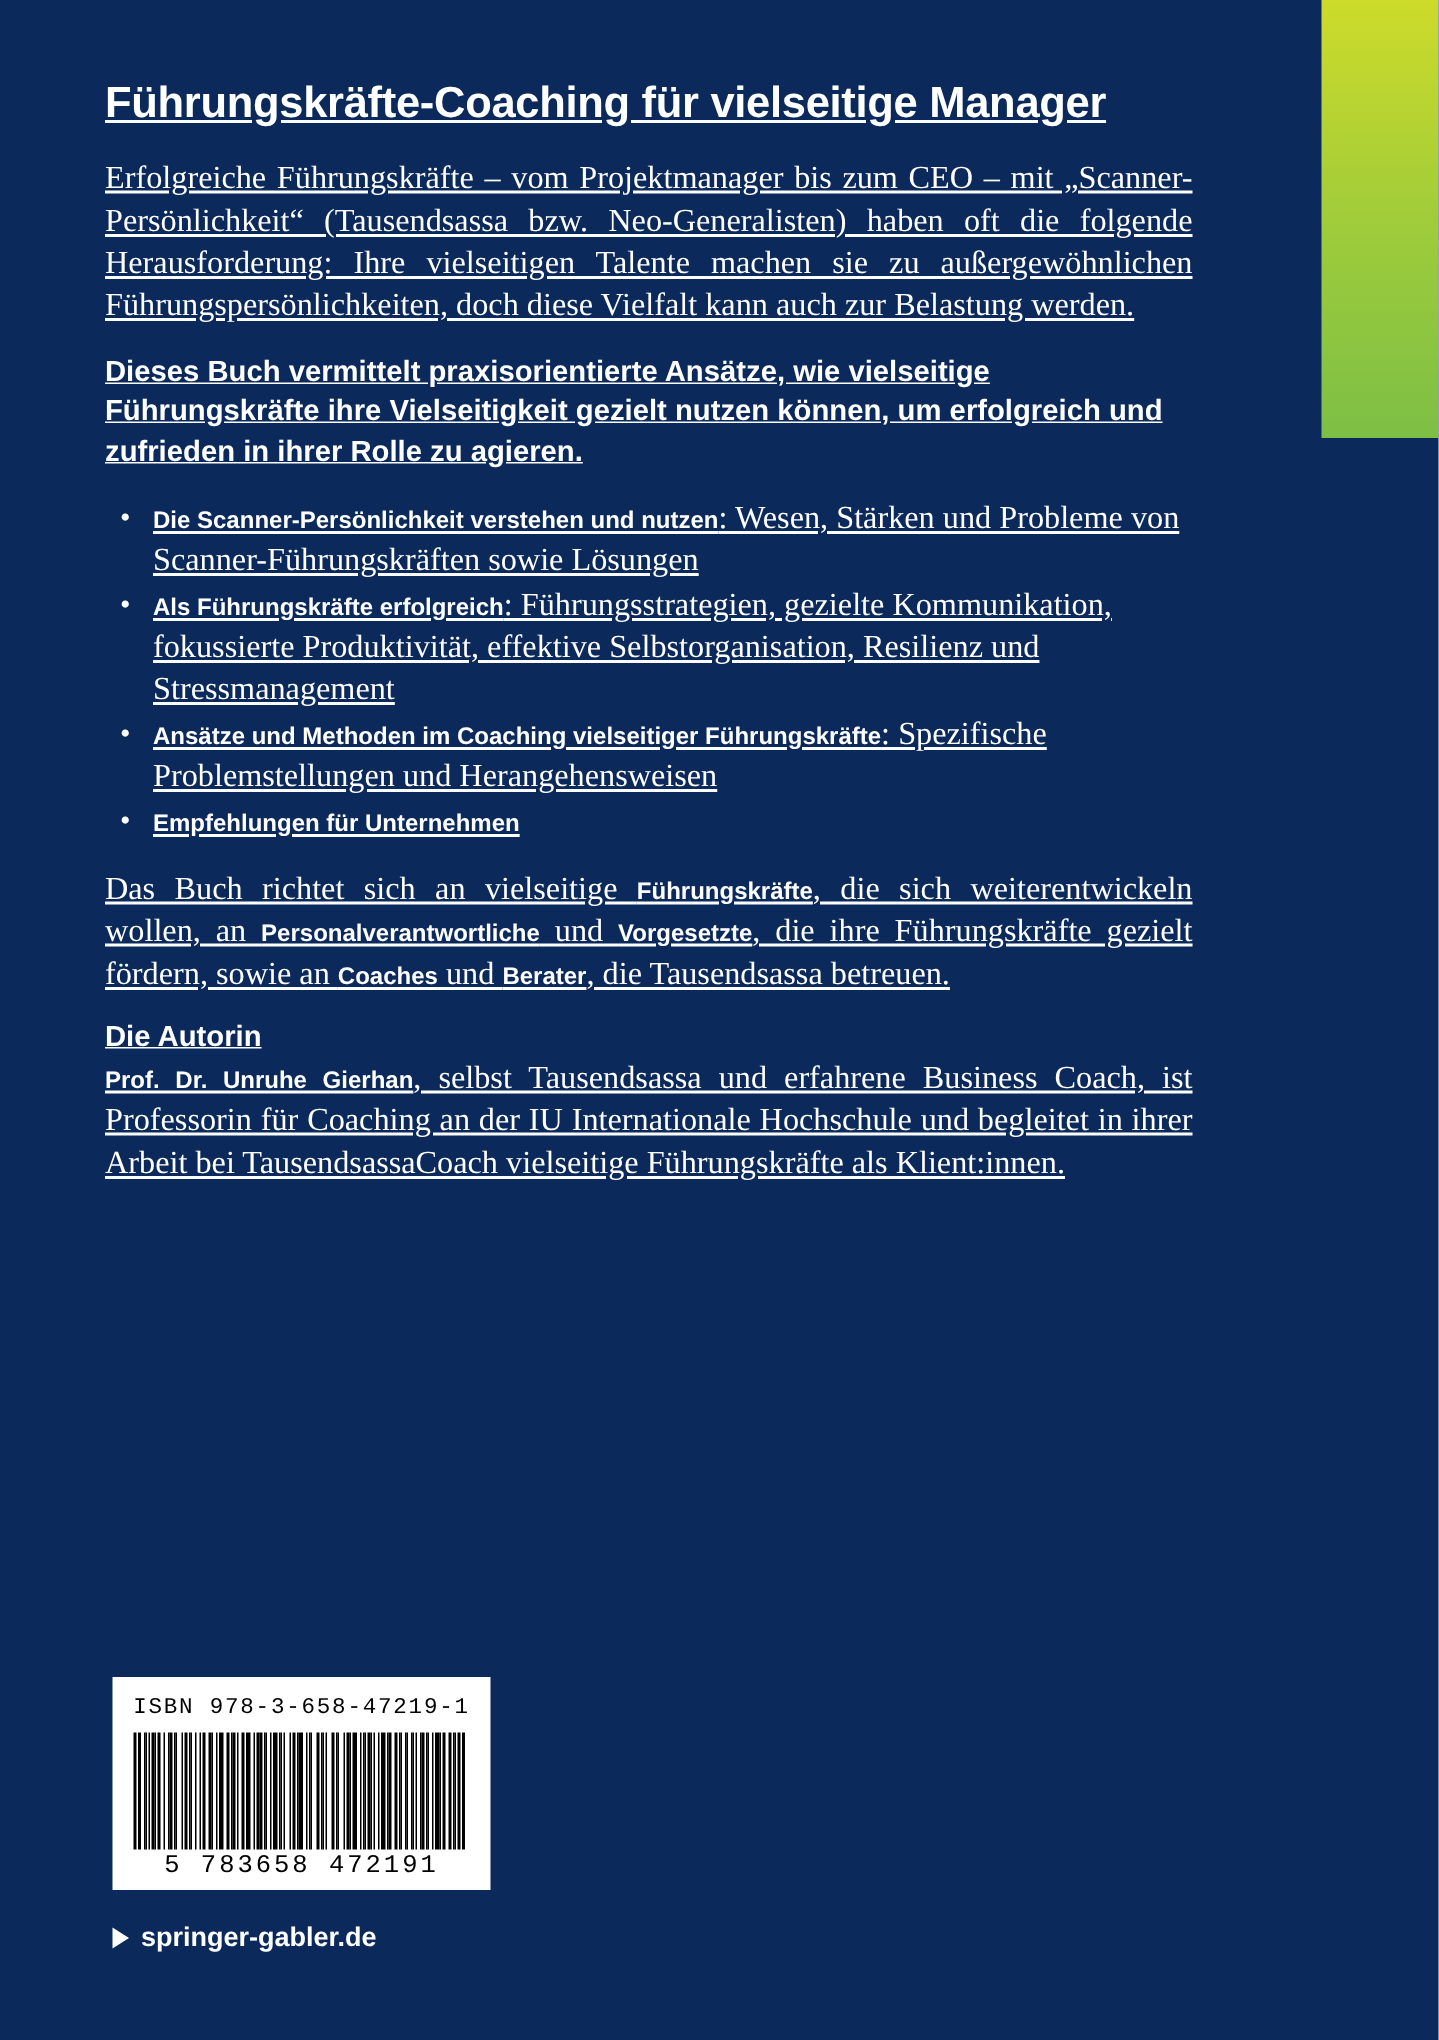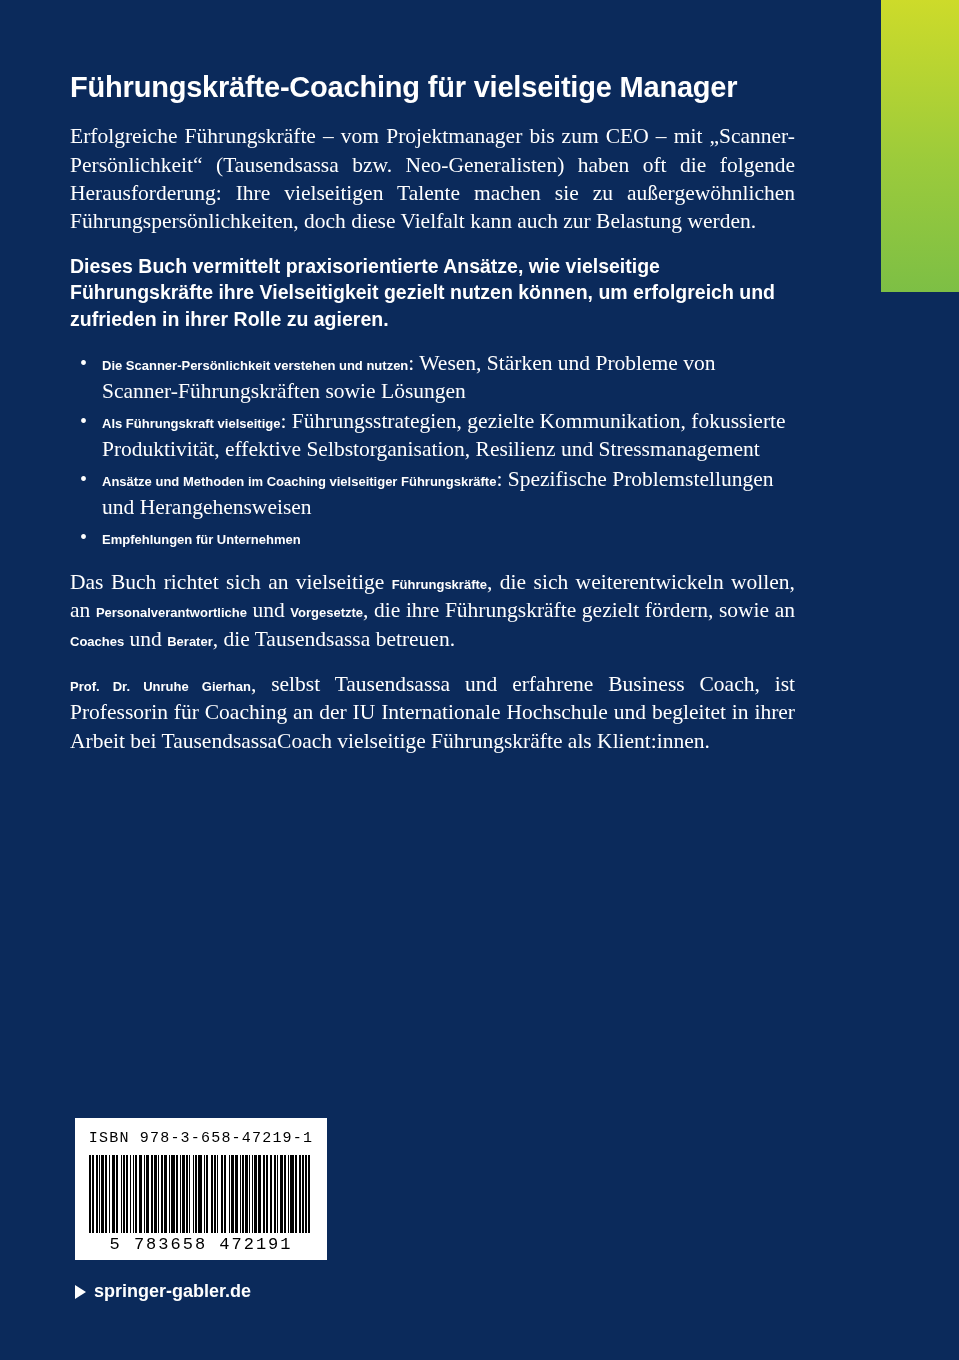--- a/index.html
+++ b/index.html
@@ -37,22 +37,23 @@
     top: 292px;
     left: 0;
     width: 78px;
     height: 1068px;
     background: #0b2a5b;
   }
 
   .content {
     position: absolute;
     left: 70px;
-    top: 70px;
+    top: 52px;
     width: 725px;
+    text-decoration: underline;
   }
 
   h1.title {
     font-family: "Liberation Sans", sans-serif;
     font-weight: bold;
     font-size: 29px;
     line-height: 1.18;
     margin: 0 0 18px 0;
     letter-spacing: -0.2px;
   }
@@ -92,21 +93,21 @@
   ul.features li::before {
     content: "•";
     position: absolute;
     left: -20px;
     top: 0;
     font-size: 20px;
   }
   .b {
     font-family: "Liberation Sans", sans-serif;
     font-weight: bold;
-    font-size: 13px;
+    font-size: 16px;
   }
 
   p.author-head {
     font-family: "Liberation Sans", sans-serif;
     font-weight: bold;
     font-size: 19.5px;
     margin: 0 0 1px 0;
   }
 
   
@@ -181,27 +182,28 @@
 
     <h1 class="title">Führungskräfte-Coaching für vielseitige Manager</h1>
 
     <p class="body">Erfolgreiche Führungskräfte – vom Projektmanager bis zum CEO – mit „Scanner-Persönlichkeit“ (Tausendsassa bzw. Neo-Generalisten) haben oft die folgende Herausforderung: Ihre vielseitigen Talente machen sie zu außergewöhnlichen Führungspersönlichkeiten, doch diese Vielfalt kann auch zur Belastung werden.</p>
 
 
     <p class="bold-block">Dieses Buch vermittelt praxisorientierte Ansätze, wie vielseitige Führungskräfte ihre Vielseitigkeit gezielt nutzen können, um erfolgreich und zufrieden in ihrer Rolle zu agieren.</p>
 
     <ul class="features">
       <li><span class="b">Die Scanner-Persönlichkeit verstehen und nutzen</span><span>: Wesen, Stärken und Probleme von Scanner-Führungskräften sowie Lösungen</span></li>
-      <li><span class="b">Als Führungskraft vielseitige</span><span>: Führungsstrategien, gezielte Kommunikation, fokussierte Produktivität, effektive Selbstorganisation, Resilienz und Stressmanagement</span></li>
+      <li><span class="b">Als Führungskräfte erfolgreich</span><span>: Führungsstrategien, gezielte Kommunikation, fokussierte Produktivität, effektive Selbstorganisation, Resilienz und Stressmanagement</span></li>
       <li><span class="b">Ansätze und Methoden im Coaching vielseitiger Führungskräfte</span><span>: Spezifische Problemstellungen und Herangehensweisen</span></li>
       <li><span class="b">Empfehlungen für Unternehmen</span><span></span></li>
     </ul>
 
     <p class="body"><span>Das Buch richtet sich an vielseitige </span><span class="b">Führungskräfte</span><span>, die sich weiterentwickeln wollen, an </span><span class="b">Personalverantwortliche</span><span> und </span><span class="b">Vorgesetzte</span><span>, die ihre Führungskräfte gezielt fördern, sowie an </span><span class="b">Coaches</span><span> und </span><span class="b">Berater</span><span>, die Tausendsassa betreuen.</span></p>
 
+    <p class="author-head">Die Autorin</p>
 
     <p class="body"><span class="b">Prof. Dr. Unruhe Gierhan</span><span>, selbst Tausendsassa und erfahrene Business Coach, ist Professorin für Coaching an der IU Internationale Hochschule und begleitet in ihrer Arbeit bei TausendsassaCoach vielseitige Führungskräfte als Klient:innen.</span></p>
 
   </div>
 
   <div class="barcode-box">
     <div class="isbn-text">ISBN 978-3-658-47219-1</div>
     <div class="bars" id="bars">
         <span style="width: 1.2px; background: rgb(0, 0, 0);"></span>
         <span style="width: 1.2px; background: rgb(0, 0, 0);"></span>

